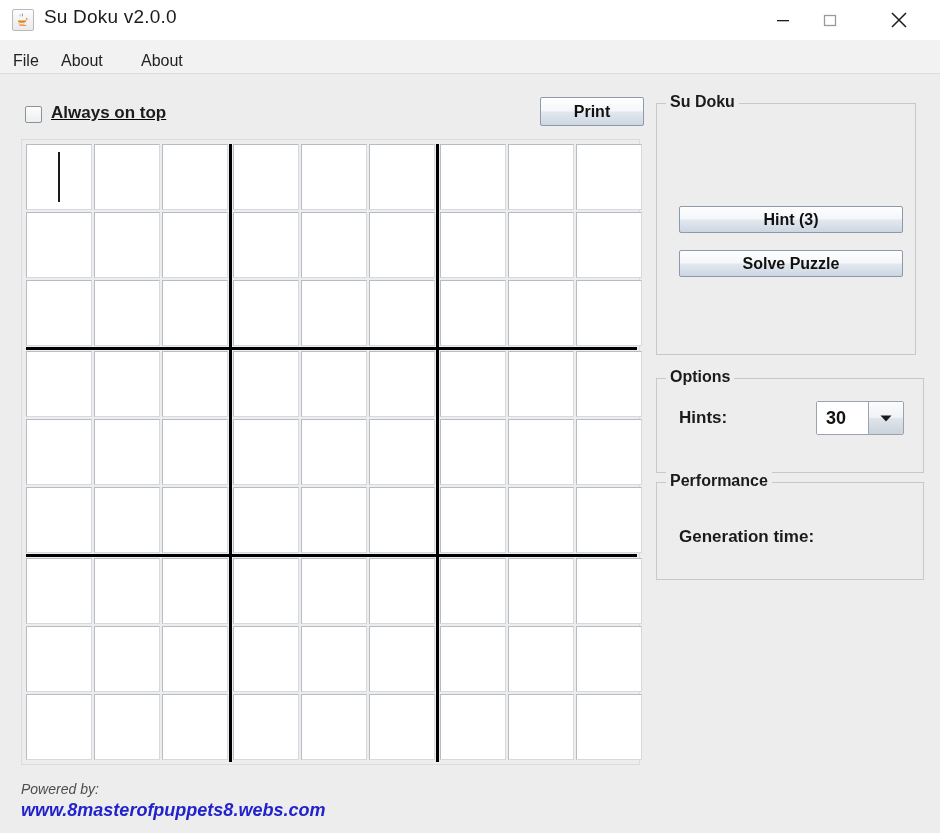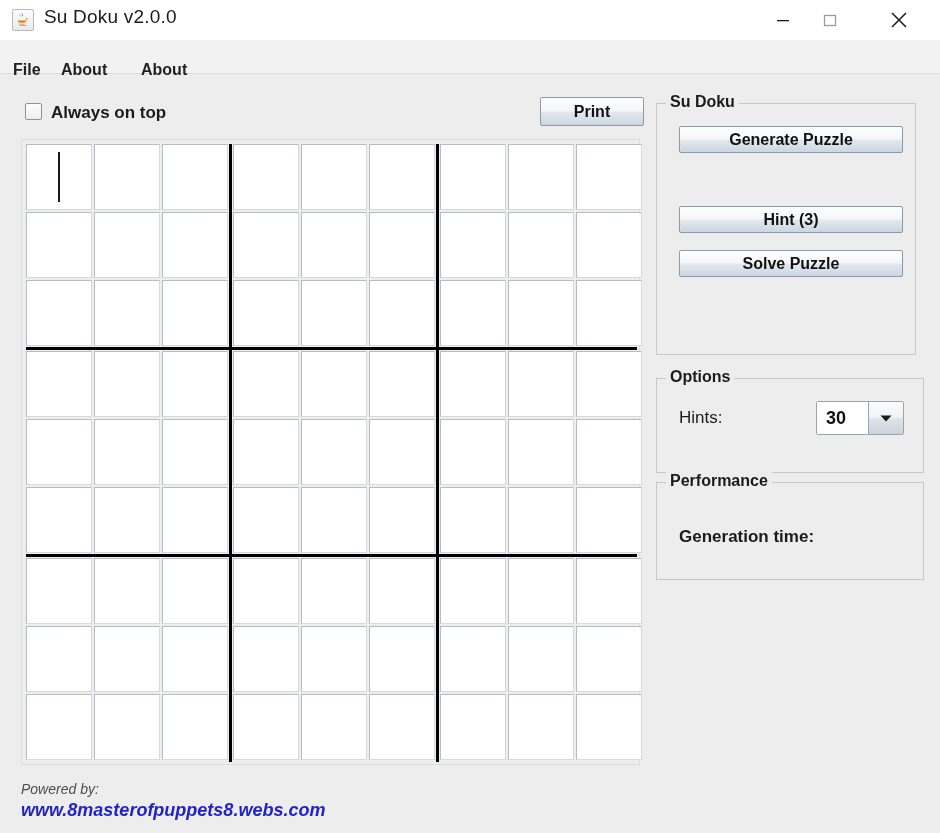--- a/index.html
+++ b/index.html
@@ -54,33 +54,33 @@
   
   #menubar {
     position: absolute;
     left: 0; top: 40px;
     width: 940px; height: 33px;
     background: #f2f2f2;
     border-bottom: 1px solid #dcdcdc;
   }
   .menu-item {
     position: absolute;
-    top: 19px;
+    top: 10px;
     font-size: 16px;
-    font-weight: bold;
+    font-weight: normal;
     color: #222222;
     padding: 2px 5px;
     white-space: nowrap;
   }
 
   
   #alwaysontop-row {
     position: absolute;
     left: 25px; top: 103px;
-    display: flex; align-items: flex-start;
+    display: flex; align-items: flex-end; text-decoration: underline;
   }
   #alwaysontop-box {
     width: 17px; height: 17px;
     box-sizing: border-box;
     border: 1px solid #8c9296;
     background: linear-gradient(#fdfdfd, #eceef0);
     border-radius: 2px;
   }
   #alwaysontop-label {
     margin-left: 9px;
@@ -180,21 +180,21 @@
     position: absolute;
     left: 22px;
     width: 224px;
     height: 27px;
   }
 
   #hints-label {
     position: absolute;
     left: 22px; top: 29px;
     font-size: 17px;
-    font-weight: normal;
+    font-weight: bold;
     color: #1b1b1b;
     text-align: right;
   }
   #hints-combo {
     position: absolute;
     left: 159px; top: 22px;
     width: 88px; height: 34px;
     box-sizing: border-box;
     border: 1px solid #9aa4ae;
     border-radius: 2px;
@@ -376,21 +376,20 @@
       <div class="blockline-h" style="top: 203px;"></div>
       <div class="blockline-v" style="left: 203px;"></div>
       <div class="blockline-h" style="top: 410px;"></div>
       <div class="blockline-v" style="left: 410px;"></div>
       <div id="caret" style="left: 32px; top: 8px; height: 50px;"></div>
     </div>
 </div>
 
 <div class="group" id="group-sudoku">
   <div class="group-title">Su Doku</div>
-  <div class="jbutton panel-button" style="top:22px">Generate Puzzle</div>
   <div class="jbutton panel-button" style="top:102px">Hint (3)</div>
   <div class="jbutton panel-button" style="top:146px">Solve Puzzle</div>
 </div>
 
 <div class="group" id="group-options">
   <div class="group-title">Options</div>
   <div id="hints-label">Hints:</div>
   <div id="hints-combo">
     <div id="hints-value">30</div>
     <div id="hints-arrow-btn">

